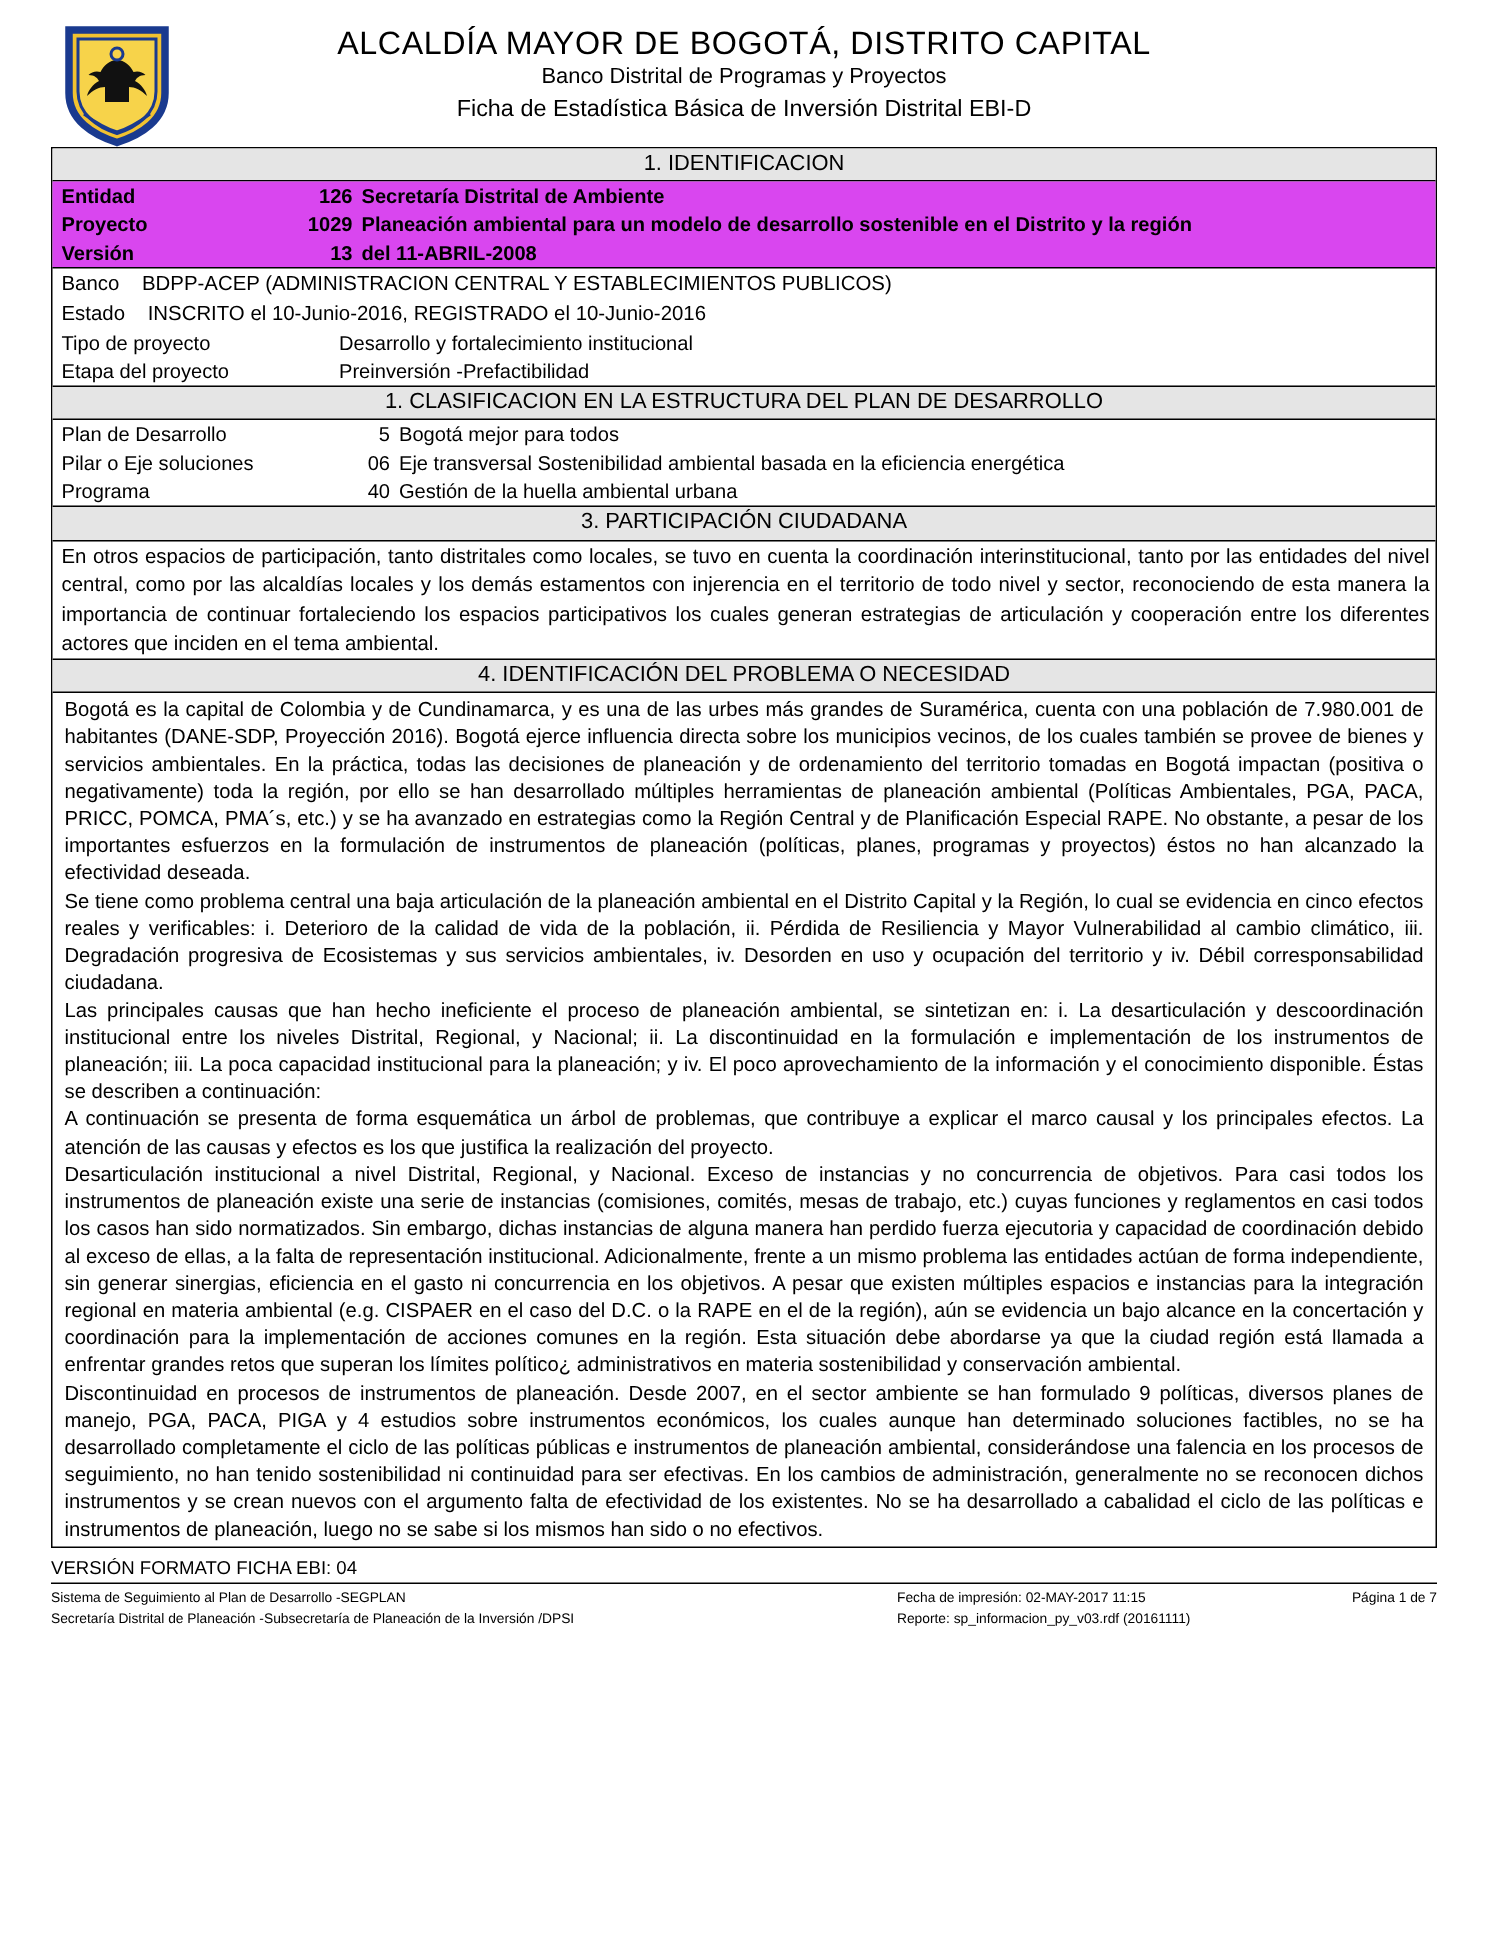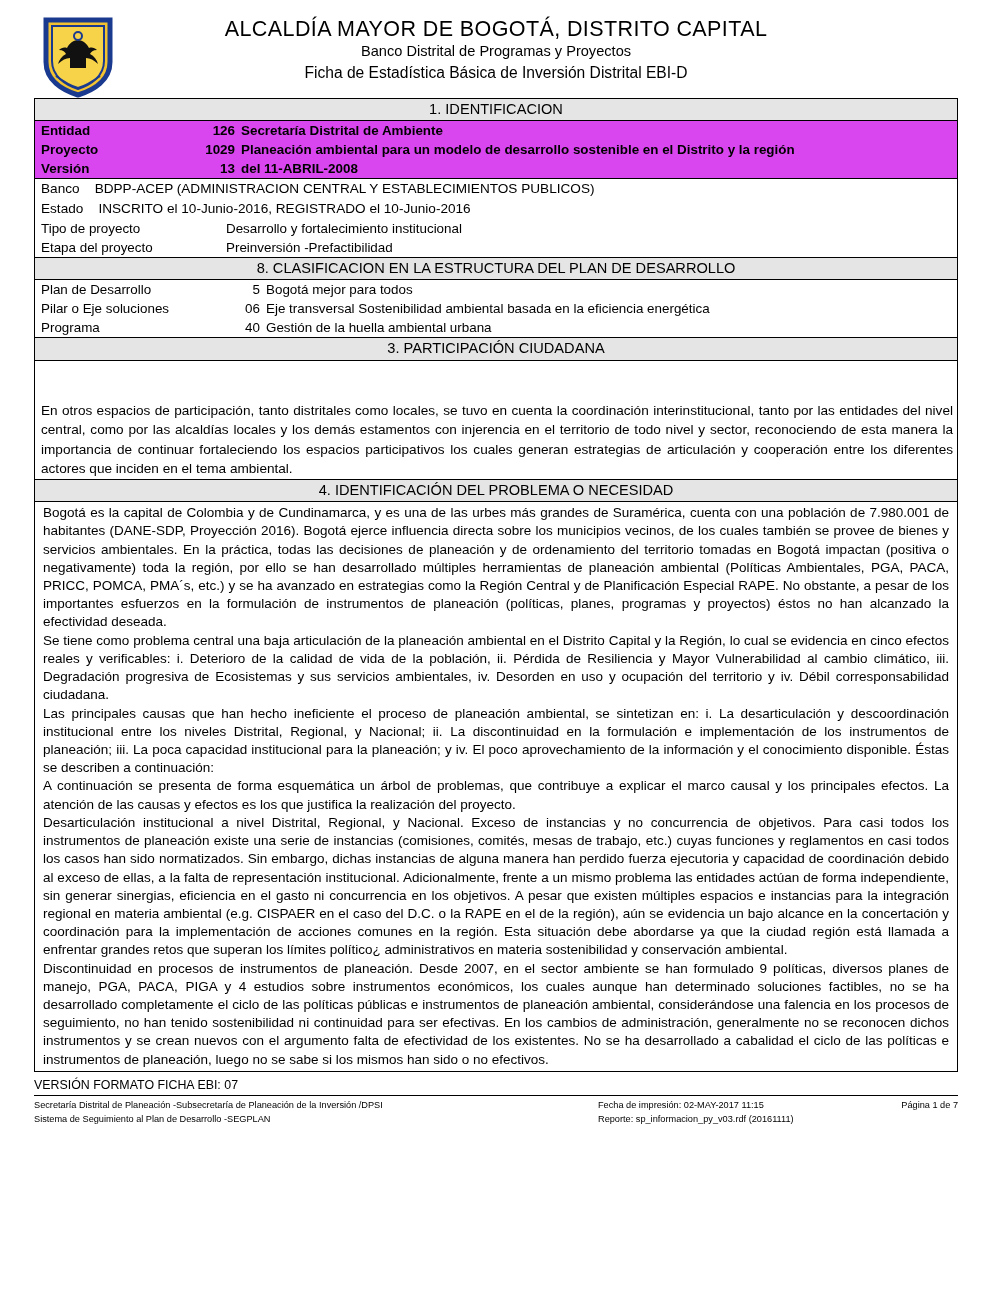--- a/index.html
+++ b/index.html
@@ -123,21 +123,20 @@
   }
   .para + .para { margin-top: 0px; }
 
   
   .part-block .para {
     text-align: justify;
     font-size: 13.6px;
     line-height: 1.44;
     padding-left: 6px;
     padding-right: 4px;
-    margin-top: 40px;
   }
 
   
   .footer {
     margin-top: 6px;
   }
   .footer-version {
     font-size: 12.4px;
     padding-bottom: 3px;
   }
@@ -226,21 +225,21 @@
       <div class="row">
         <div class="lbl w185">Tipo de proyecto</div>
         <div class="val">Desarrollo y fortalecimiento institucional</div>
       </div>
       <div class="row">
         <div class="lbl w185">Etapa del proyecto</div>
         <div class="val">Preinversión -Prefactibilidad</div>
       </div>
     </div>
 
-    <div class="section-head">8. CLASIFICACION EN LA ESTRUCTURA DEL PLAN DE DESARROLLO</div>
+    <div class="section-head">1. CLASIFICACION EN LA ESTRUCTURA DEL PLAN DE DESARROLLO</div>
 
     <div class="block">
       <div class="row">
         <div class="lbl w175">Plan de Desarrollo</div>
         <div class="val"><span class="num-right">5</span><span>Bogotá mejor para todos</span></div>
       </div>
       <div class="row">
         <div class="lbl w175">Pilar o Eje soluciones</div>
         <div class="val"><span class="num-right">06</span><span>Eje transversal Sostenibilidad ambiental basada en la eficiencia energética</span></div>
       </div>
@@ -263,26 +262,26 @@
       <p class="para">Se tiene como problema  central una baja articulación de la planeación ambiental en el Distrito Capital y la Región, lo cual se evidencia en cinco efectos reales y verificables: i. Deterioro de la calidad de vida de la población, ii. Pérdida de Resiliencia y Mayor Vulnerabilidad al cambio climático, iii. Degradación progresiva de Ecosistemas y sus servicios ambientales, iv. Desorden en uso y ocupación del territorio y iv. Débil corresponsabilidad ciudadana.</p>
       <p class="para">Las principales causas que han hecho ineficiente el proceso de planeación ambiental, se sintetizan en: i. La desarticulación y descoordinación institucional entre los niveles Distrital, Regional, y Nacional; ii. La discontinuidad en la formulación e implementación de los instrumentos de planeación; iii. La poca capacidad institucional para la planeación; y iv. El poco aprovechamiento de la información y el conocimiento disponible. Éstas se describen a continuación:</p>
       <p class="para">A continuación se presenta de forma esquemática un árbol de problemas, que contribuye a explicar el marco causal y los principales efectos. La atención de las causas y efectos es los que justifica la realización del proyecto.</p>
       <p class="para">Desarticulación institucional a nivel Distrital, Regional, y Nacional. Exceso de instancias y no concurrencia de objetivos. Para casi todos los instrumentos de planeación existe una serie de instancias (comisiones, comités, mesas de trabajo, etc.) cuyas funciones y reglamentos en casi todos los casos han sido normatizados. Sin embargo, dichas instancias de alguna manera han perdido fuerza ejecutoria y capacidad de coordinación debido al exceso de ellas, a la falta de representación institucional. Adicionalmente, frente a un mismo problema las entidades actúan de forma independiente, sin generar sinergias, eficiencia en el gasto ni concurrencia en los objetivos. A pesar que existen múltiples espacios e instancias para la integración regional en materia ambiental (e.g. CISPAER en el caso del D.C. o la RAPE en el de la región), aún se evidencia un bajo alcance en la concertación y coordinación para la implementación de acciones comunes en la región. Esta situación debe abordarse ya que la ciudad región está llamada a enfrentar grandes retos que superan los límites político¿ administrativos en materia sostenibilidad y conservación ambiental.</p>
       <p class="para">Discontinuidad en procesos de instrumentos de planeación. Desde 2007, en el sector ambiente se han formulado 9 políticas, diversos planes de manejo, PGA, PACA, PIGA y 4 estudios sobre instrumentos económicos, los cuales aunque han determinado soluciones factibles, no se ha desarrollado completamente el ciclo de las políticas públicas e instrumentos de planeación ambiental, considerándose una falencia en los procesos de seguimiento, no han tenido sostenibilidad ni continuidad para ser efectivas. En los cambios de administración, generalmente no se reconocen dichos instrumentos y se crean nuevos con el argumento falta de efectividad de los existentes. No se ha desarrollado a cabalidad el ciclo de las políticas e instrumentos de planeación, luego no se sabe si los mismos han sido o no efectivos.</p>
     </div>
 
   </div>
 
   <div class="footer">
-    <div class="footer-version">VERSIÓN FORMATO FICHA EBI: 07</div>
+    <div class="footer-version">VERSIÓN FORMATO FICHA EBI: 04</div>
     <div class="footer-rule"></div>
     <div class="footer-grid">
       <div class="footer-left">
+        <div>Sistema de Seguimiento al Plan de Desarrollo -SEGPLAN</div>
         <div>Secretaría Distrital de Planeación -Subsecretaría de Planeación de la Inversión /DPSI</div>
-        <div>Sistema de Seguimiento al Plan de Desarrollo -SEGPLAN</div>
       </div>
       <div class="footer-right">
         <div class="footer-right-line">
           <span>Fecha de impresión: 02-MAY-2017 11:15</span>
           <span class="fr-page">Página  1 de 7</span>
         </div>
         <div class="footer-right-line">
           <span>Reporte: sp_informacion_py_v03.rdf (20161111)</span>
         </div>
       </div>

